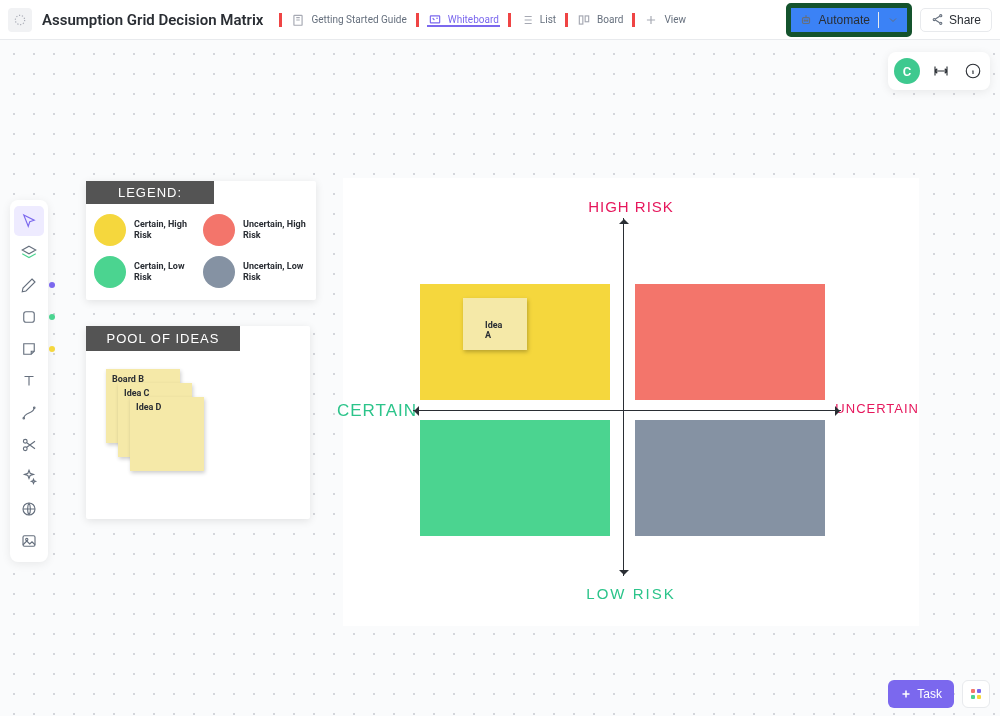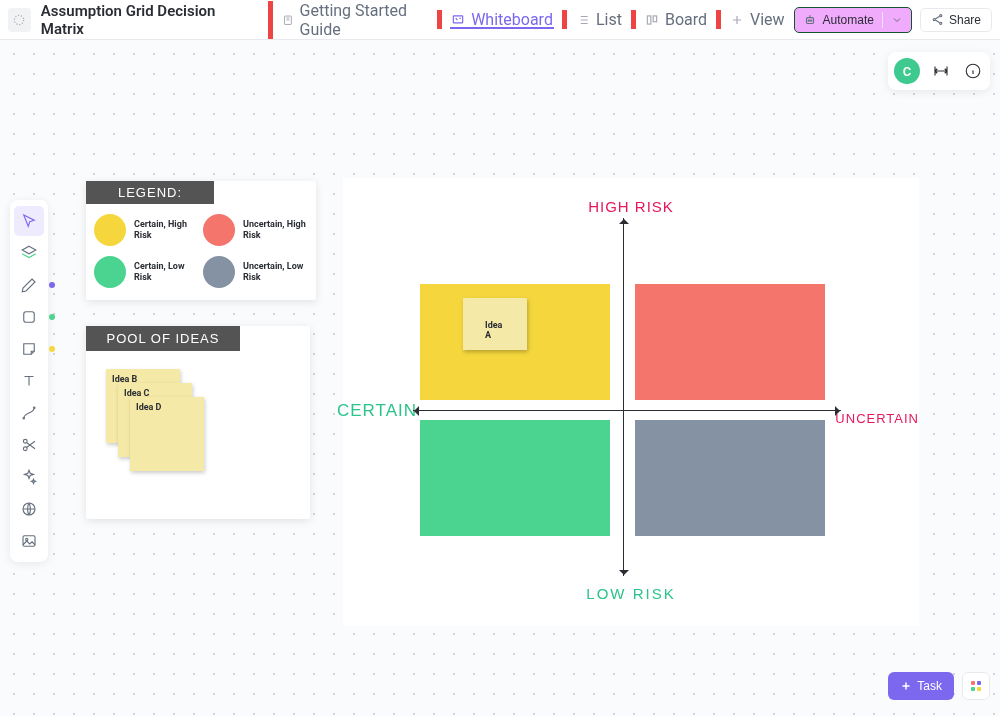--- a/index.html
+++ b/index.html
@@ -49,24 +49,24 @@
       align-items: center;
       gap: 0;
       height: 100%;
     }
     .nav-tab {
       display: flex;
       align-items: center;
       gap: 6px;
       padding: 0 9px;
       height: 100%;
-      font-size: 16px;
+      font-size: 10px;
       color: #656f7d;
       cursor: pointer;
-      border-left: 5px solid #ef4444;
+      border-left: 3px solid #ef4444;
       position: relative;
     }
     .nav-tab.active {
       color: #7b68ee;
     }
     .nav-tab.active::after {
       content: '';
       position: absolute;
       bottom: 0;
       left: 8px;
@@ -79,25 +79,25 @@
       margin-left: auto;
       display: flex;
       align-items: center;
       gap: 8px;
     }
     .automate-btn {
       display: flex;
       align-items: center;
       gap: 6px;
       padding: 4px 8px;
-      border: 1px solid #14532d;
+      border: 5px solid #14532d;
       border-radius: 5px;
       font-size: 12px;
       color: #2a2e34;
-      background: #f0abfc;
+      background: #3b82f6;
       cursor: pointer;
     }
     .automate-btn .divider {
       width: 1px;
       height: 16px;
       background: #e8eaed;
       margin: 0 2px;
     }
     .share-btn {
       display: flex;
@@ -336,21 +336,21 @@
       position: absolute;
       top: 223px;
       left: -6px;
       font-family: 'Arial Black', sans-serif;
       font-size: 17px;
       letter-spacing: 1px;
       color: #2bc48a;
     }
     .label-right {
       position: absolute;
-      top: 233px;
+      top: 223px;
       right: 0;
       font-family: 'Arial Black', sans-serif;
       font-size: 13px;
       letter-spacing: 1px;
       color: #e6175c;
     }
     .quad {
       position: absolute;
       width: 190px;
       height: 116px;
@@ -369,21 +369,21 @@
       box-shadow: 1px 2px 4px rgba(0,0,0,0.25);
       padding: 22px;
       font-size: 9px;
       font-weight: 700;
       color: #2a2e34;
     }
     
     .bottom-right {
       position: absolute;
       right: 10px;
-      bottom: 16px;
+      bottom: 8px;
       display: flex;
       gap: 8px;
       z-index: 20;
     }
     .task-btn {
       background: #7b68ee;
       color: #fff;
       border: none;
       border-radius: 6px;
       padding: 6px 12px;
@@ -593,21 +593,21 @@
       <div class="legend-item">
         <div class="legend-swatch" style="background:#8592a3"></div>
         <div class="legend-text">Uncertain, Low Risk</div>
       </div>
     </div>
   </div>
 
   <div class="pool-card">
     <div class="pool-header">POOL OF IDEAS</div>
     <div class="pool-notes">
-      <div class="sticky" style="left:0; top:0;"><span>Idea B</span></div>
+      <div class="sticky" style="left:0; top:0;"><span>Board B</span></div>
       <div class="sticky" style="left:12px; top:14px;"><span>Idea C</span></div>
       <div class="sticky" style="left:24px; top:28px;"><span>Idea D</span></div>
     </div>
   </div>
 
   <div class="matrix">
     <div class="matrix-inner">
       <div class="label-top">HIGH RISK</div>
       <div class="label-bottom">LOW  RISK</div>
       <div class="label-left">CERTAIN</div>

